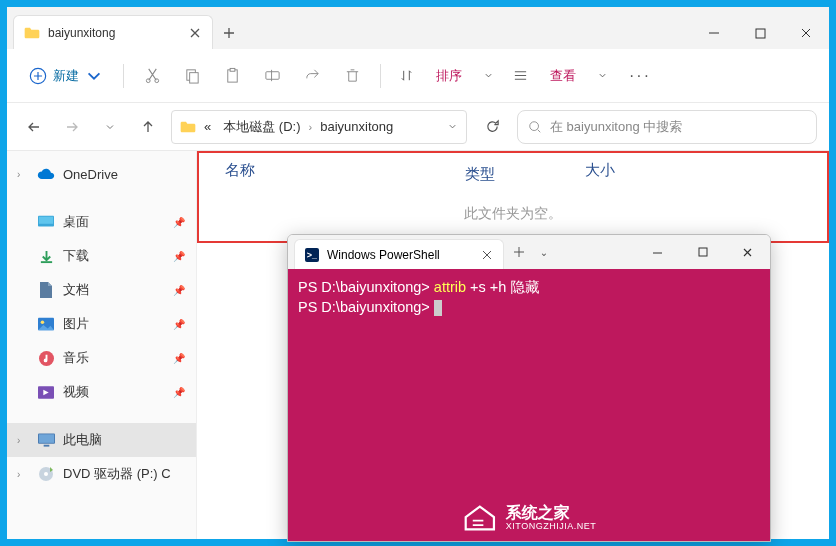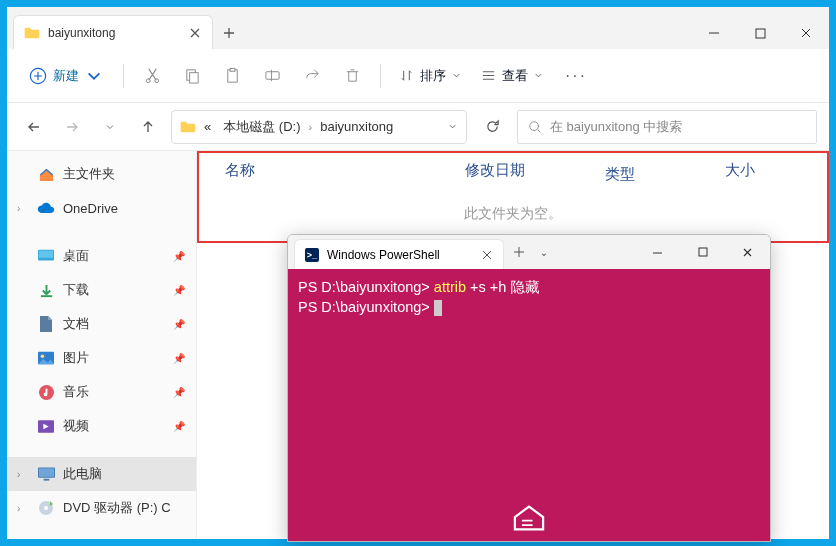--- a/index.html
+++ b/index.html
@@ -18,34 +18,34 @@
 .wincontrols { margin-left: auto; display: flex; }
 .winbtn { width: 46px; height: 32px; display: flex; align-items: center; justify-content: center; color: #333; cursor: pointer; }
 
 
 .toolbar { height: 54px; background: #fff; border-bottom: 1px solid #eaeaea; display: flex; align-items: center; padding: 0 12px; gap: 4px; }
 .newbtn { display: flex; align-items: center; gap: 6px; padding: 6px 10px; border-radius: 4px; color: #0369a1; font-size: 13px; cursor: pointer; }
 .newbtn svg { width: 18px; height: 18px; }
 .tbtn { width: 36px; height: 36px; display: flex; align-items: center; justify-content: center; border-radius: 4px; cursor: pointer; color: #666; }
 .tbtn svg { width: 17px; height: 17px; }
 .tsep { width: 1px; height: 24px; background: #ddd; margin: 0 6px; }
-.tlabeled { display: flex; align-items: center; gap: 6px; padding: 6px 8px; border-radius: 4px; cursor: pointer; font-size: 13px; color: #0f172a; }
+.tlabeled { display: flex; align-items: center; gap: 22px; padding: 6px 8px; border-radius: 4px; cursor: pointer; font-size: 13px; color: #be185d; }
 .dots { font-size: 16px; letter-spacing: 2px; color: #555; padding: 6px 10px; cursor: pointer; }
 
 
 .addrrow { height: 48px; display: flex; align-items: center; padding: 0 12px; gap: 8px; border-bottom: 1px solid #eaeaea; }
 .navbtn { width: 30px; height: 30px; display: flex; align-items: center; justify-content: center; border-radius: 4px; cursor: pointer; color: #555; }
 .navbtn.disabled { color: #bbb; }
 .addrbar { flex: 1; height: 34px; border: 1px solid #ddd; border-radius: 4px; display: flex; align-items: center; padding: 0 8px; gap: 4px; font-size: 13px; max-width: 330px; }
 .addrbar .folder-icon { width: 16px; height: 14px; }
 .crumb { color: #333; padding: 2px 4px; }
 .crumb-sep { color: #888; font-size: 11px; }
 .addr-right { margin-left: auto; display: flex; gap: 8px; align-items: center; color: #666; }
 .refresh { width: 34px; height: 34px; display: flex; align-items: center; justify-content: center; cursor: pointer; color: #555; border: 1px solid transparent; border-radius: 4px; }
-.searchbar { flex: 1; height: 34px; border: 1px solid #ddd; border-radius: 2px; display: flex; align-items: center; padding: 8px 10px; gap: 8px; color: #888; font-size: 13px; }
+.searchbar { flex: 1; height: 34px; border: 1px solid #ddd; border-radius: 8px; display: flex; align-items: center; padding: 8px 10px; gap: 8px; color: #888; font-size: 13px; }
 .searchbar svg { width: 14px; height: 14px; }
 
 
 .body { flex: 1; display: flex; min-height: 0; }
 
 
 .sidebar { width: 190px; background: #fafafa; padding: 6px 0; overflow-y: auto; border-right: 1px solid #eee; }
 .sbitem { height: 34px; display: flex; align-items: center; padding: 0 10px; gap: 8px; font-size: 13px; color: #333; cursor: pointer; position: relative; }
 .sbitem.active { background: #e5e5e5; }
 .sbitem .chev { width: 12px; color: #888; font-size: 10px; }
@@ -242,30 +242,20 @@
         </svg>
       <span>在 baiyunxitong 中搜索</span>
     </div>
   </div>
 
   <div class="body">
 
     <div class="sidebar">
       <div class="sbgroup">
         <div class="sbitem">
-          <span class="chev"></span>
-          <span class="sicon">
-              <svg width="17" height="17" viewBox="0 0 18 18">
-                <path fill="#ff8c42" d="M2 9l7-6 7 6v7H2z"></path>
-                <path fill="#3b82c4" d="M2 9l7-6 7 6-1 1-6-5-6 5z"></path>
-              </svg>
-            </span>
-          <span>主文件夹</span>
-        </div>
-        <div class="sbitem">
           <span class="chev">›</span>
           <span class="sicon">
               <svg width="18" height="12" viewBox="0 0 22 14">
                 <path fill="#0078d4" d="M6 13c-3 0-5-2-5-4.5S3 4 6 4c1-2.5 4-4 7-3 2 .7 3.5 2.5 4 4.5 2 0 4 1.5 4 3.5s-2 4-4 4z"></path>
               </svg>
             </span>
           <span>OneDrive</span>
         </div>
       </div>
       <div class="sbgroup">
@@ -360,21 +350,20 @@
             </span>
           <span>DVD 驱动器 (P:) C</span>
         </div>
       </div>
     </div>
 
     <div class="content">
       <div class="redbox">
         <div class="columns">
           <div class="col-name">名称</div>
-          <div class="col-date">修改日期</div>
           <div class="col-type">类型</div>
           <div class="col-size">大小</div>
         </div>
         <div class="empty">此文件夹为空。</div>
       </div>
     </div>
 
   </div>
 </div>
 
@@ -412,15 +401,19 @@
     </div>
   </div>
   <div class="psh-body">
     <div><span class="psh-prompt">PS D:\baiyunxitong&gt; </span><span class="psh-cmd">attrib</span><span class="psh-prompt"> +s +h 隐藏</span></div>
     <div><span class="psh-prompt">PS D:\baiyunxitong&gt; </span><span class="psh-cursor"></span></div>
     <div class="watermark">
       <svg class="wm-icon" viewBox="0 0 40 34">
           <path fill="none" stroke="#fff" stroke-width="2.5" d="M4 16L20 4l16 12v14H4z"></path>
           <path stroke="#fff" stroke-width="2" d="M12 20h12M12 25h12"></path>
         </svg>
+      <div class="wm-text">
+        <span class="wm-main">系统之家</span>
+        <span class="wm-sub">XITONGZHIJIA.NET</span>
+      </div>
     </div>
   </div>
 </div>
 
 </body></html>

